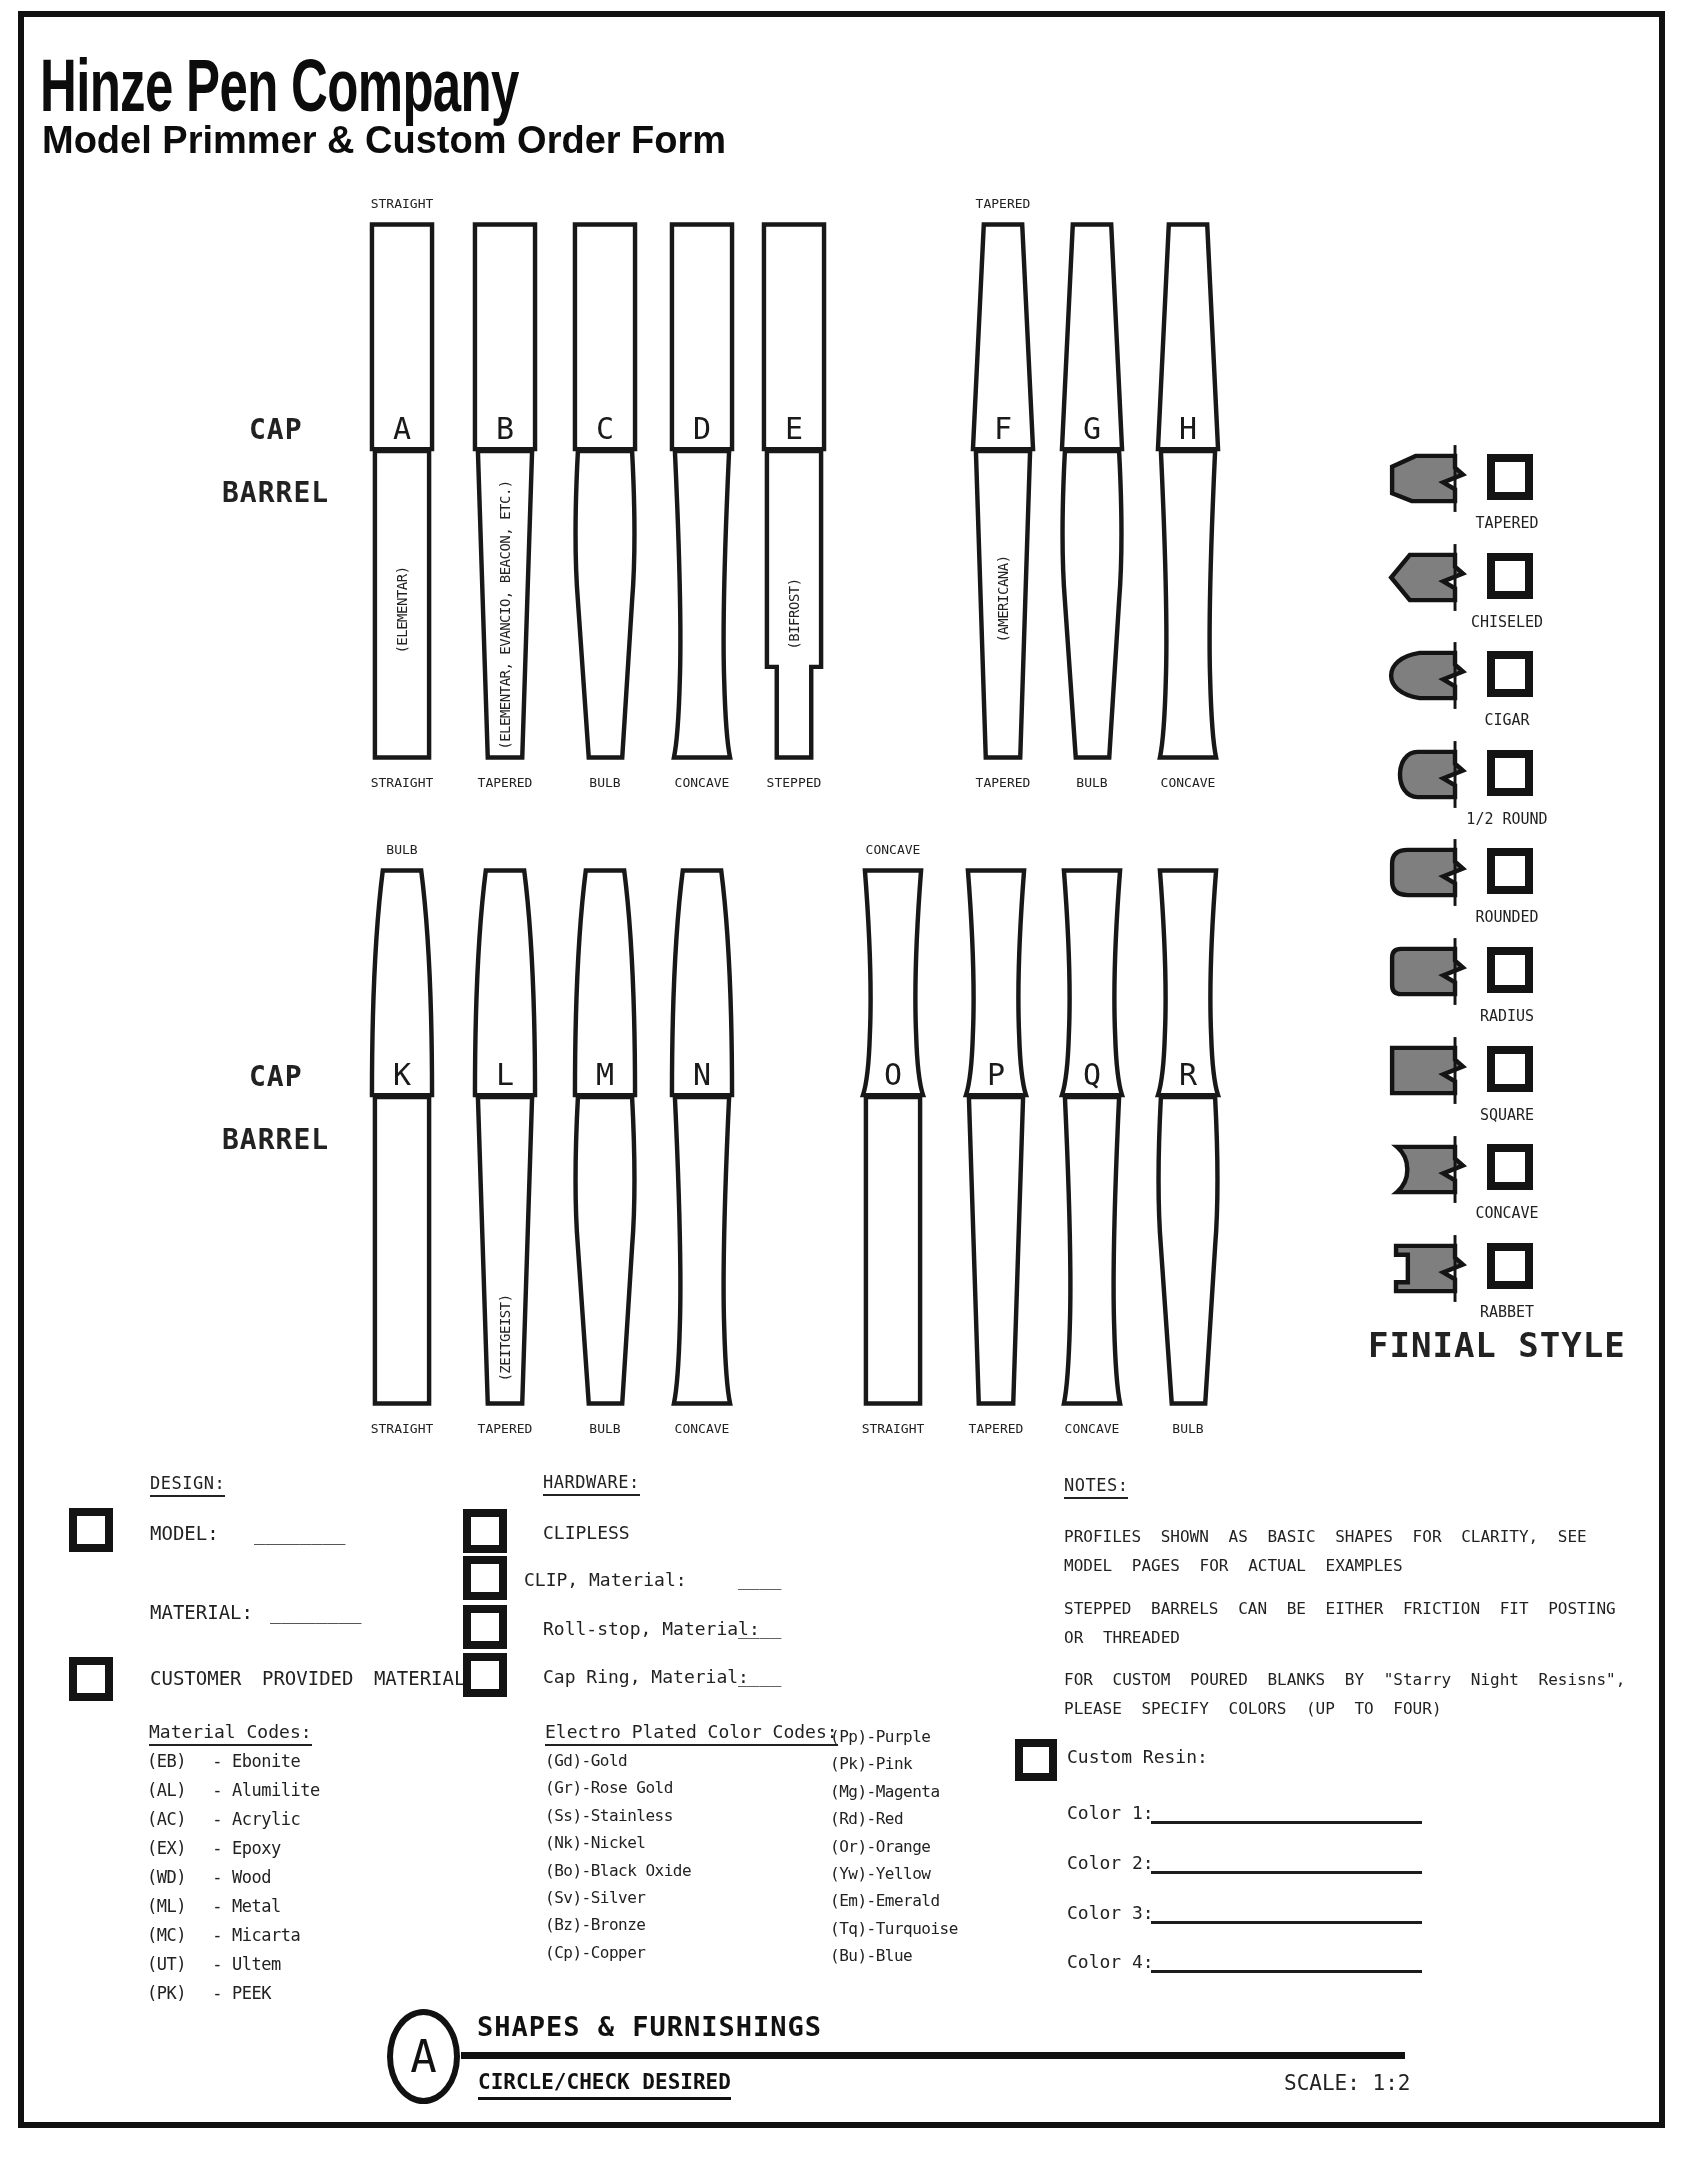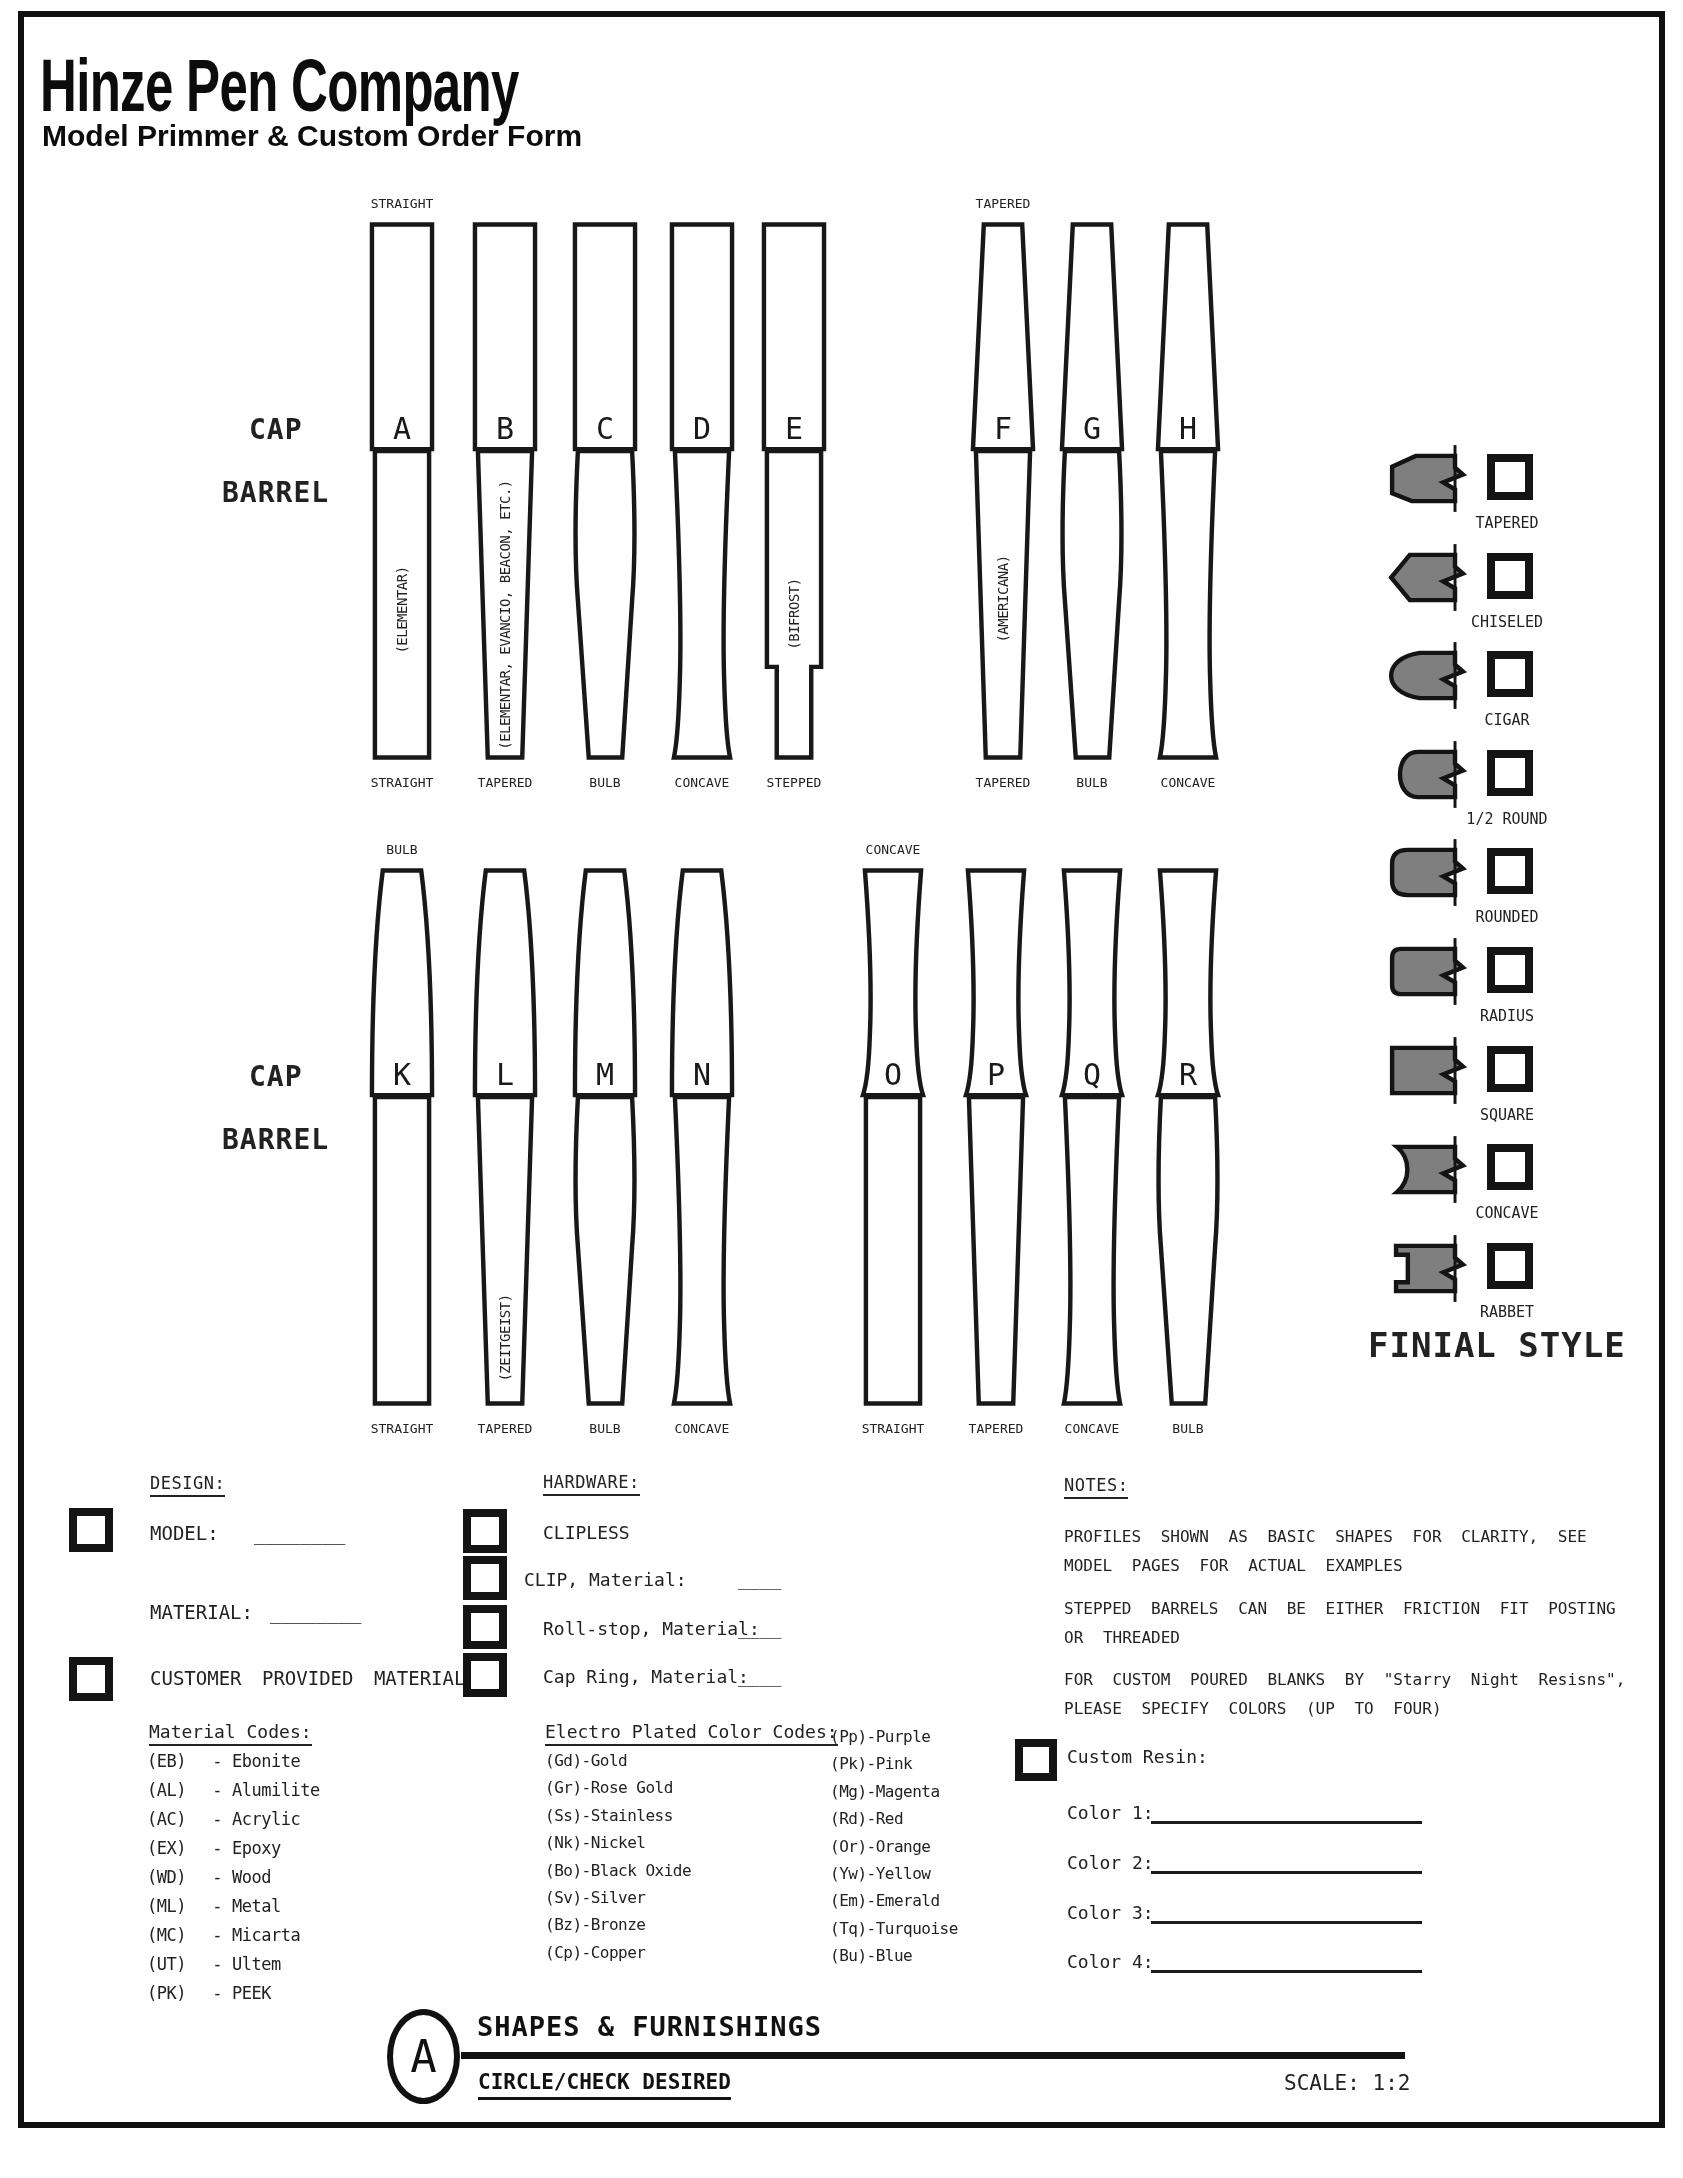--- a/index.html
+++ b/index.html
@@ -2,21 +2,21 @@
 <html><head>
 <meta charset="utf-8">
 <style>
   html,body{margin:0;padding:0;}
   body{width:1683px;height:2178px;background:#fff;position:relative;
        font-family:"DejaVu Sans Mono", monospace;color:#1d1d1d;}
   .abs{position:absolute;}
   .page-border{left:18px;top:11px;width:1647px;height:2117px;border:6px solid #111;box-sizing:border-box;}
   .title{font-family:"Liberation Sans", sans-serif;font-weight:bold;font-size:75px;
          transform:scaleX(.68);transform-origin:left top;white-space:nowrap;letter-spacing:-1px;color:#0c0c0c;}
-  .subtitle{font-family:"Liberation Sans", sans-serif;font-weight:bold;font-size:30px;white-space:nowrap;color:#0c0c0c;}
+  .subtitle{font-family:"Liberation Sans", sans-serif;font-weight:bold;font-size:38px;white-space:nowrap;color:#0c0c0c;}
   .cad{font-family:"DejaVu Sans Mono", monospace;color:#222;}
   .caps{word-spacing:9px;}
   .biglabel{font-size:28px;font-weight:bold;letter-spacing:1px;white-space:nowrap;}
   .pen{position:absolute;width:66px;height:543px;}
   .pen svg{position:absolute;left:0;top:0;overflow:visible;}
   .pen-letter{position:absolute;left:0;top:191px;width:66px;text-align:center;
               font-size:30px;color:#1a1a1a;}
   .pen-toplabel{position:absolute;left:33px;top:-24px;transform:translateX(-50%);font-size:13px;white-space:nowrap;}
   .pen-botlabel{position:absolute;left:33px;top:555px;transform:translateX(-50%);font-size:13px;white-space:nowrap;}
   .vtext{position:absolute;left:50%;white-space:nowrap;font-size:14px;letter-spacing:-0.5px;

